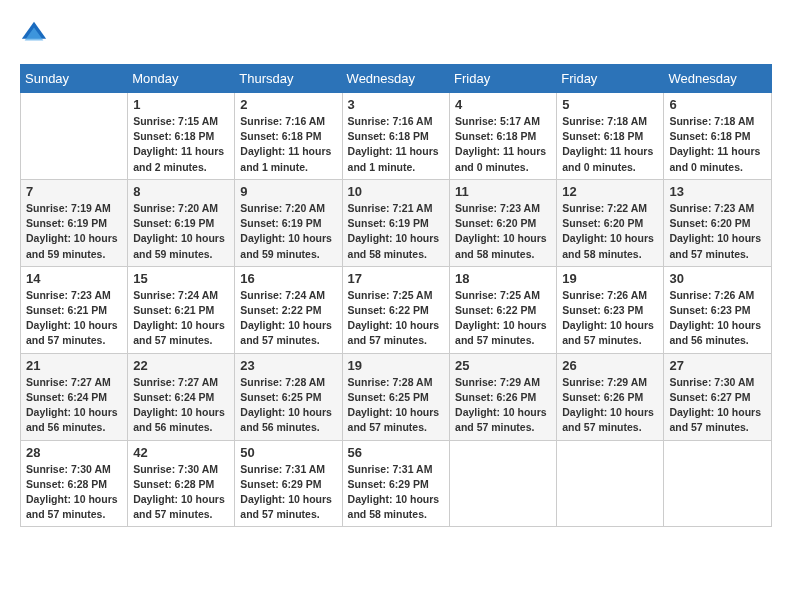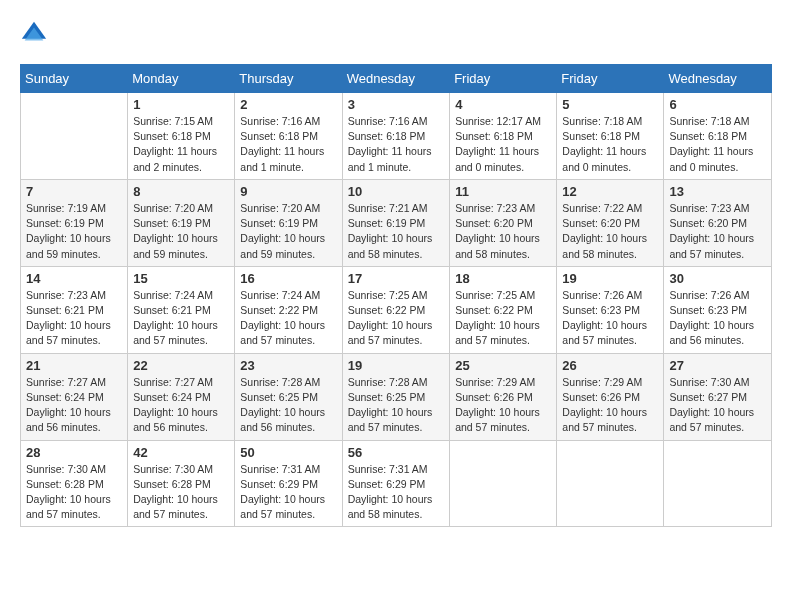--- a/index.html
+++ b/index.html
@@ -77,20 +77,21 @@
     .day-number {
       font-size: 13px;
       font-weight: bold;
       margin-bottom: 2px;
       display: block;
     }
     .day-info {
       font-size: 10.5px;
       line-height: 1.45;
       color: #333;
+      font-weight: bold;
     }
     .empty-cell {
       background: #fff;
     }
     .row-shaded td {
       background-color: #f5f5f5;
     }
     .row-white td {
       background-color: #ffffff;
     }
@@ -146,21 +147,21 @@
         </td>
         <td>
           <span class="day-number">3</span>
           <div class="day-info">Sunrise: 7:16 AM
 Sunset: 6:18 PM
 Daylight: 11 hours
 and 1 minute.</div>
         </td>
         <td>
           <span class="day-number">4</span>
-          <div class="day-info">Sunrise: 12:17 AM
+          <div class="day-info">Sunrise: 5:17 AM
 Sunset: 6:18 PM
 Daylight: 11 hours
 and 0 minutes.</div>
         </td>
         <td>
           <span class="day-number">5</span>
           <div class="day-info">Sunrise: 7:18 AM
 Sunset: 6:18 PM
 Daylight: 11 hours
 and 0 minutes.</div>

